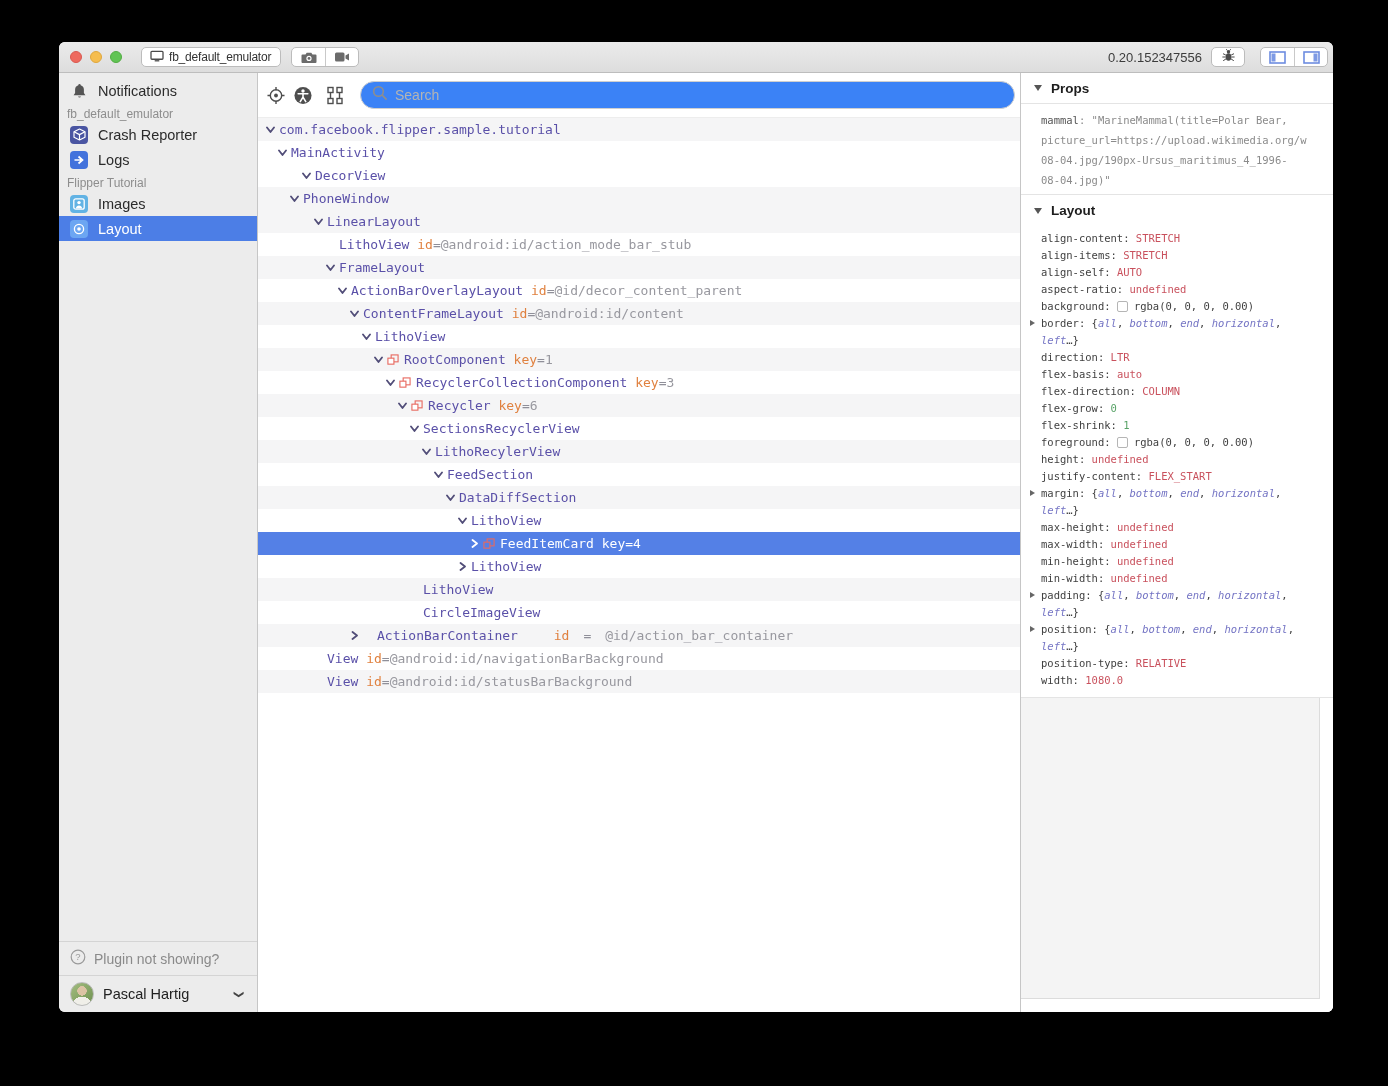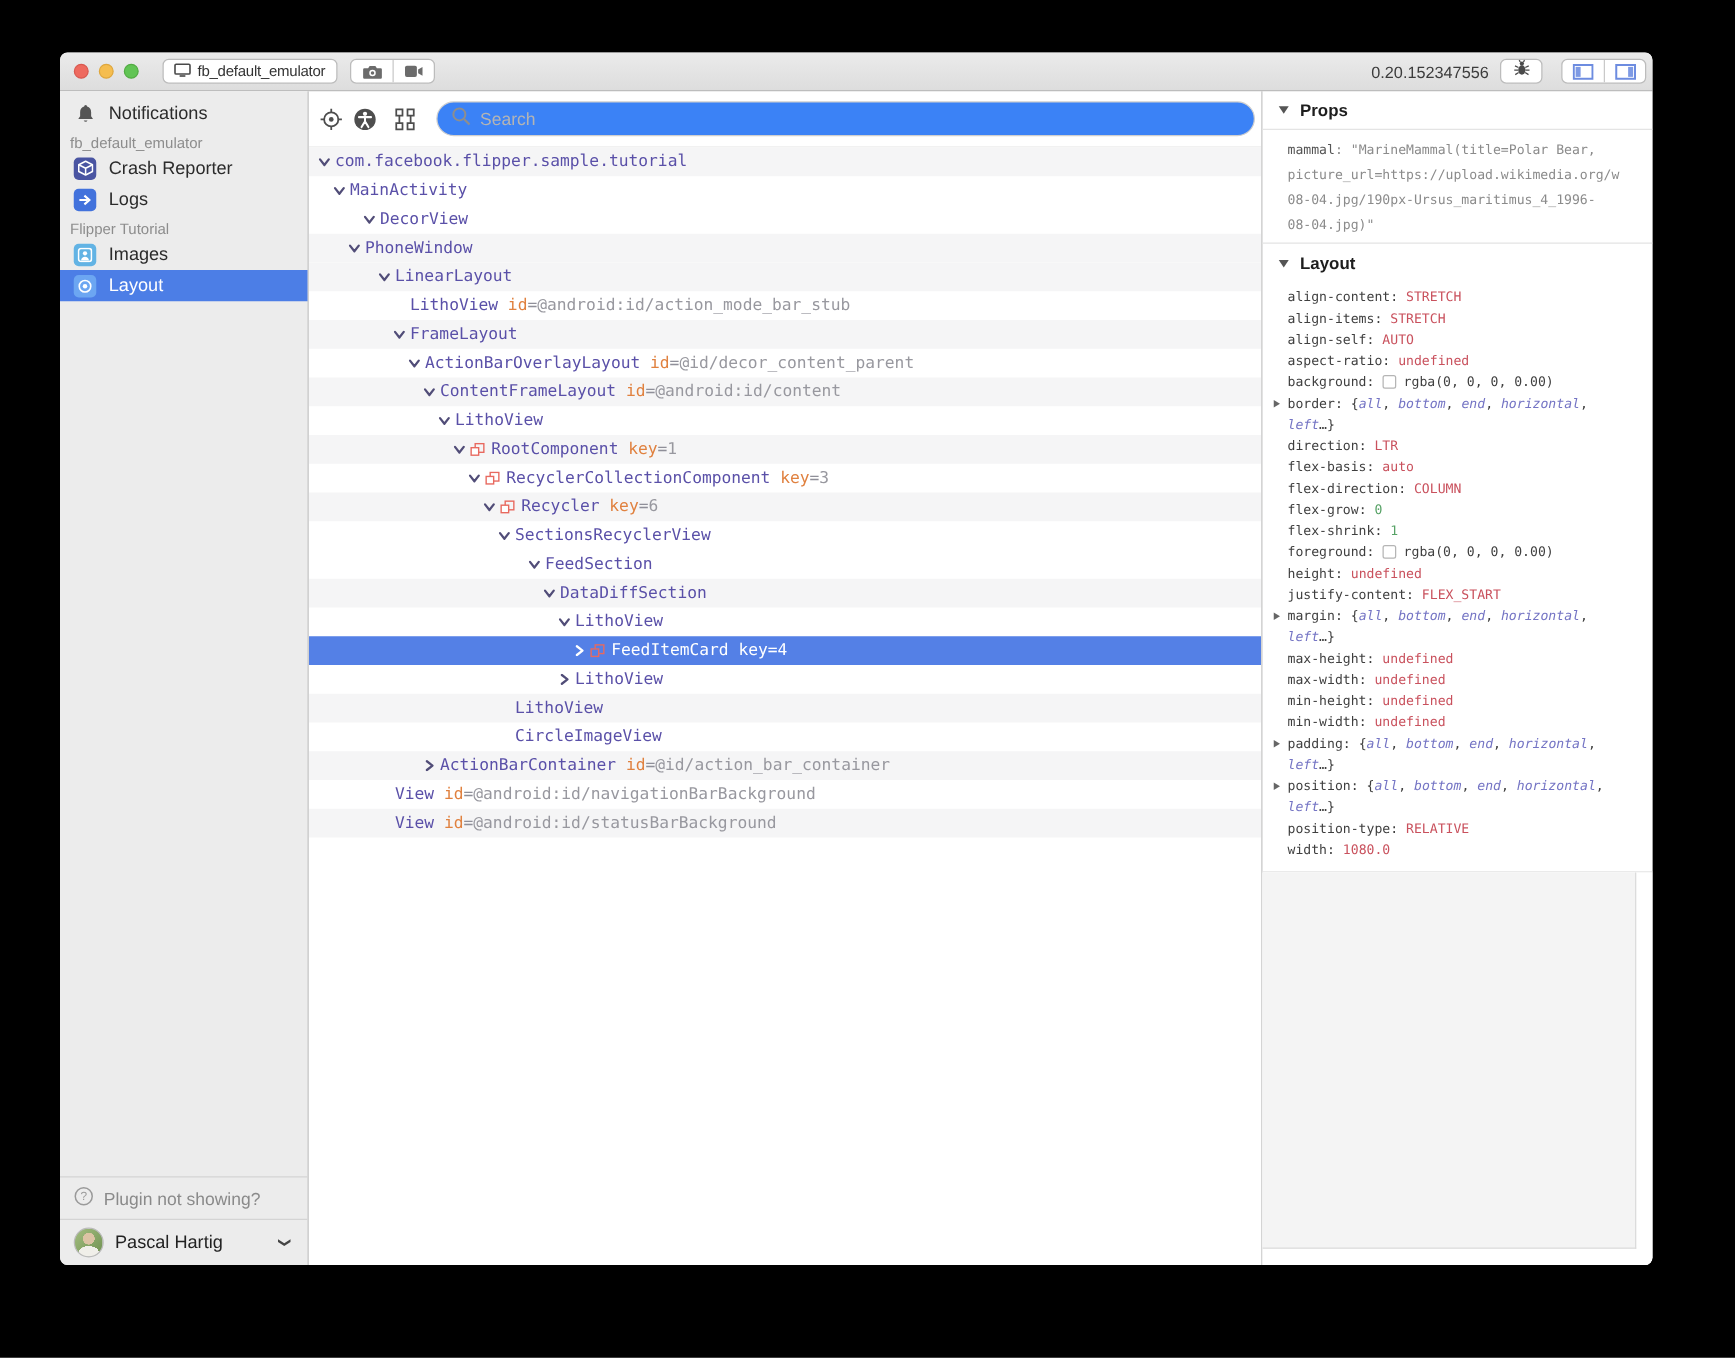--- a/index.html
+++ b/index.html
@@ -1,17 +1,17 @@
 <!DOCTYPE html>
 <html><head>
 <meta charset="utf-8">
 <style>
   * { margin:0; padding:0; box-sizing:border-box; }
   html,body { width:1388px; height:1086px; background:#000; font-family:"Liberation Sans",sans-serif; }
-  #window { position:absolute; left:48px; top:42px; width:1274px; height:970px; background:#fff; border-radius:6px; overflow:hidden; box-shadow:0 25px 60px rgba(0,0,0,.55); display:flex; flex-direction:column; }
+  #window { position:absolute; left:59px; top:42px; width:1274px; height:970px; background:#fff; border-radius:6px; overflow:hidden; box-shadow:0 25px 60px rgba(0,0,0,.55); display:flex; flex-direction:column; }
   
   .titlebar { height:31px; flex:0 0 31px; background:linear-gradient(180deg,#ebebeb,#dddddd); border-bottom:1px solid #bdbdbd; display:flex; align-items:center; position:relative; }
   .tl { width:12px; height:12px; border-radius:50%; margin-left:8px; }
   .tl.red{ background:#ee6a5f; border:0.5px solid #d95950; margin-left:11px;}
   .tl.yel{ background:#f5bd4f; border:0.5px solid #dfa73d;}
   .tl.grn{ background:#61c454; border:0.5px solid #52ac43;}
   .tbtn { height:20px; background:#fff; border:1px solid #bcbcbc; border-radius:5px; display:flex; align-items:center; justify-content:center; color:#3e3e3e; }
   .devbtn { margin-left:19px; padding:0 9px 0 8px; font-size:12px; letter-spacing:-0.2px; color:#333; gap:5px;}
   .seg { display:flex; margin-left:10px; height:20px; border:1px solid #bcbcbc; border-radius:5px; background:#fff; overflow:hidden;}
   .seg .sbtn { width:33px; display:flex; align-items:center; justify-content:center; }
@@ -280,41 +280,44 @@
               </svg></span><span class="tname">RecyclerCollectionComponent</span><span class="tname"> </span><span class="tattr">key</span><span class="teq">=</span><span class="tval">3</span></div>
           <div class="trow odd" style="padding-left: 140px;"><span class="arrow exp"><svg width="9" height="9" viewBox="0 0 9 9">
                 <path d="M2.5 1 L7 4.5 L2.5 8" fill="none" stroke="currentColor" stroke-width="1.8" stroke-linecap="round" stroke-linejoin="round"></path>
               </svg></span><span class="lithoic"><svg width="12" height="12" viewBox="0 0 13 13">
                 <rect x="4.5" y="1" width="7.5" height="7.5" fill="none" stroke="#e8695f" stroke-width="1.2"></rect>
                 <rect x="1" y="4.5" width="6.5" height="6.5" fill="#fff" stroke="#e8695f" stroke-width="1.2"></rect>
               </svg></span><span class="tname">Recycler</span><span class="tname"> </span><span class="tattr">key</span><span class="teq">=</span><span class="tval">6</span></div>
           <div class="trow" style="padding-left: 152px;"><span class="arrow exp"><svg width="9" height="9" viewBox="0 0 9 9">
                 <path d="M2.5 1 L7 4.5 L2.5 8" fill="none" stroke="currentColor" stroke-width="1.8" stroke-linecap="round" stroke-linejoin="round"></path>
               </svg></span><span class="tname">SectionsRecyclerView</span></div>
+          <div class="trow odd" style="padding-left: 164px;"><span class="arrow exp"><svg width="9" height="9" viewBox="0 0 9 9">
+                <path d="M2.5 1 L7 4.5 L2.5 8" fill="none" stroke="currentColor" stroke-width="1.8" stroke-linecap="round" stroke-linejoin="round"></path>
+              </svg></span><span class="tname">LithoRecylerView</span></div>
           <div class="trow" style="padding-left: 176px;"><span class="arrow exp"><svg width="9" height="9" viewBox="0 0 9 9">
                 <path d="M2.5 1 L7 4.5 L2.5 8" fill="none" stroke="currentColor" stroke-width="1.8" stroke-linecap="round" stroke-linejoin="round"></path>
               </svg></span><span class="tname">FeedSection</span></div>
           <div class="trow odd" style="padding-left: 188px;"><span class="arrow exp"><svg width="9" height="9" viewBox="0 0 9 9">
                 <path d="M2.5 1 L7 4.5 L2.5 8" fill="none" stroke="currentColor" stroke-width="1.8" stroke-linecap="round" stroke-linejoin="round"></path>
               </svg></span><span class="tname">DataDiffSection</span></div>
           <div class="trow" style="padding-left: 200px;"><span class="arrow exp"><svg width="9" height="9" viewBox="0 0 9 9">
                 <path d="M2.5 1 L7 4.5 L2.5 8" fill="none" stroke="currentColor" stroke-width="1.8" stroke-linecap="round" stroke-linejoin="round"></path>
               </svg></span><span class="tname">LithoView</span></div>
           <div class="trow odd selected" style="padding-left: 212px;"><span class="arrow"><svg width="9" height="9" viewBox="0 0 9 9">
                 <path d="M2.5 1 L7 4.5 L2.5 8" fill="none" stroke="currentColor" stroke-width="1.8" stroke-linecap="round" stroke-linejoin="round"></path>
               </svg></span><span class="lithoic"><svg width="12" height="12" viewBox="0 0 13 13">
                 <rect x="4.5" y="1" width="7.5" height="7.5" fill="none" stroke="#e8695f" stroke-width="1.2"></rect>
                 <rect x="1" y="4.5" width="6.5" height="6.5" fill="#5480e6" stroke="#e8695f" stroke-width="1.2"></rect>
               </svg></span><span class="tname">FeedItemCard</span><span class="tname"> </span><span class="tattr">key</span><span class="teq">=</span><span class="tval">4</span></div>
           <div class="trow" style="padding-left: 200px;"><span class="arrow"><svg width="9" height="9" viewBox="0 0 9 9">
                 <path d="M2.5 1 L7 4.5 L2.5 8" fill="none" stroke="currentColor" stroke-width="1.8" stroke-linecap="round" stroke-linejoin="round"></path>
               </svg></span><span class="tname">LithoView</span></div>
           <div class="trow odd" style="padding-left: 152px;"><span class="arrow"></span><span class="tname">LithoView</span></div>
           <div class="trow" style="padding-left: 152px;"><span class="arrow"></span><span class="tname">CircleImageView</span></div>
-          <div class="trow odd" style="padding-left: 92px;"><span class="arrow"><svg width="9" height="9" viewBox="0 0 9 9">
+          <div class="trow odd" style="padding-left: 92px; gap: 14px;"><span class="arrow"><svg width="9" height="9" viewBox="0 0 9 9">
                 <path d="M2.5 1 L7 4.5 L2.5 8" fill="none" stroke="currentColor" stroke-width="1.8" stroke-linecap="round" stroke-linejoin="round"></path>
               </svg></span><span class="tname">ActionBarContainer</span><span class="tname"> </span><span class="tattr">id</span><span class="teq">=</span><span class="tval">@id/action_bar_container</span></div>
           <div class="trow" style="padding-left: 56px;"><span class="arrow"></span><span class="tname">View</span><span class="tname"> </span><span class="tattr">id</span><span class="teq">=</span><span class="tval">@android:id/navigationBarBackground</span></div>
           <div class="trow odd" style="padding-left: 56px;"><span class="arrow"></span><span class="tname">View</span><span class="tname"> </span><span class="tattr">id</span><span class="teq">=</span><span class="tval">@android:id/statusBarBackground</span></div>
         </div>
     </div>
     <div class="rpanel">
       <div class="phead props-h">
         <span class="tri"></span>
         <span>Props</span>

